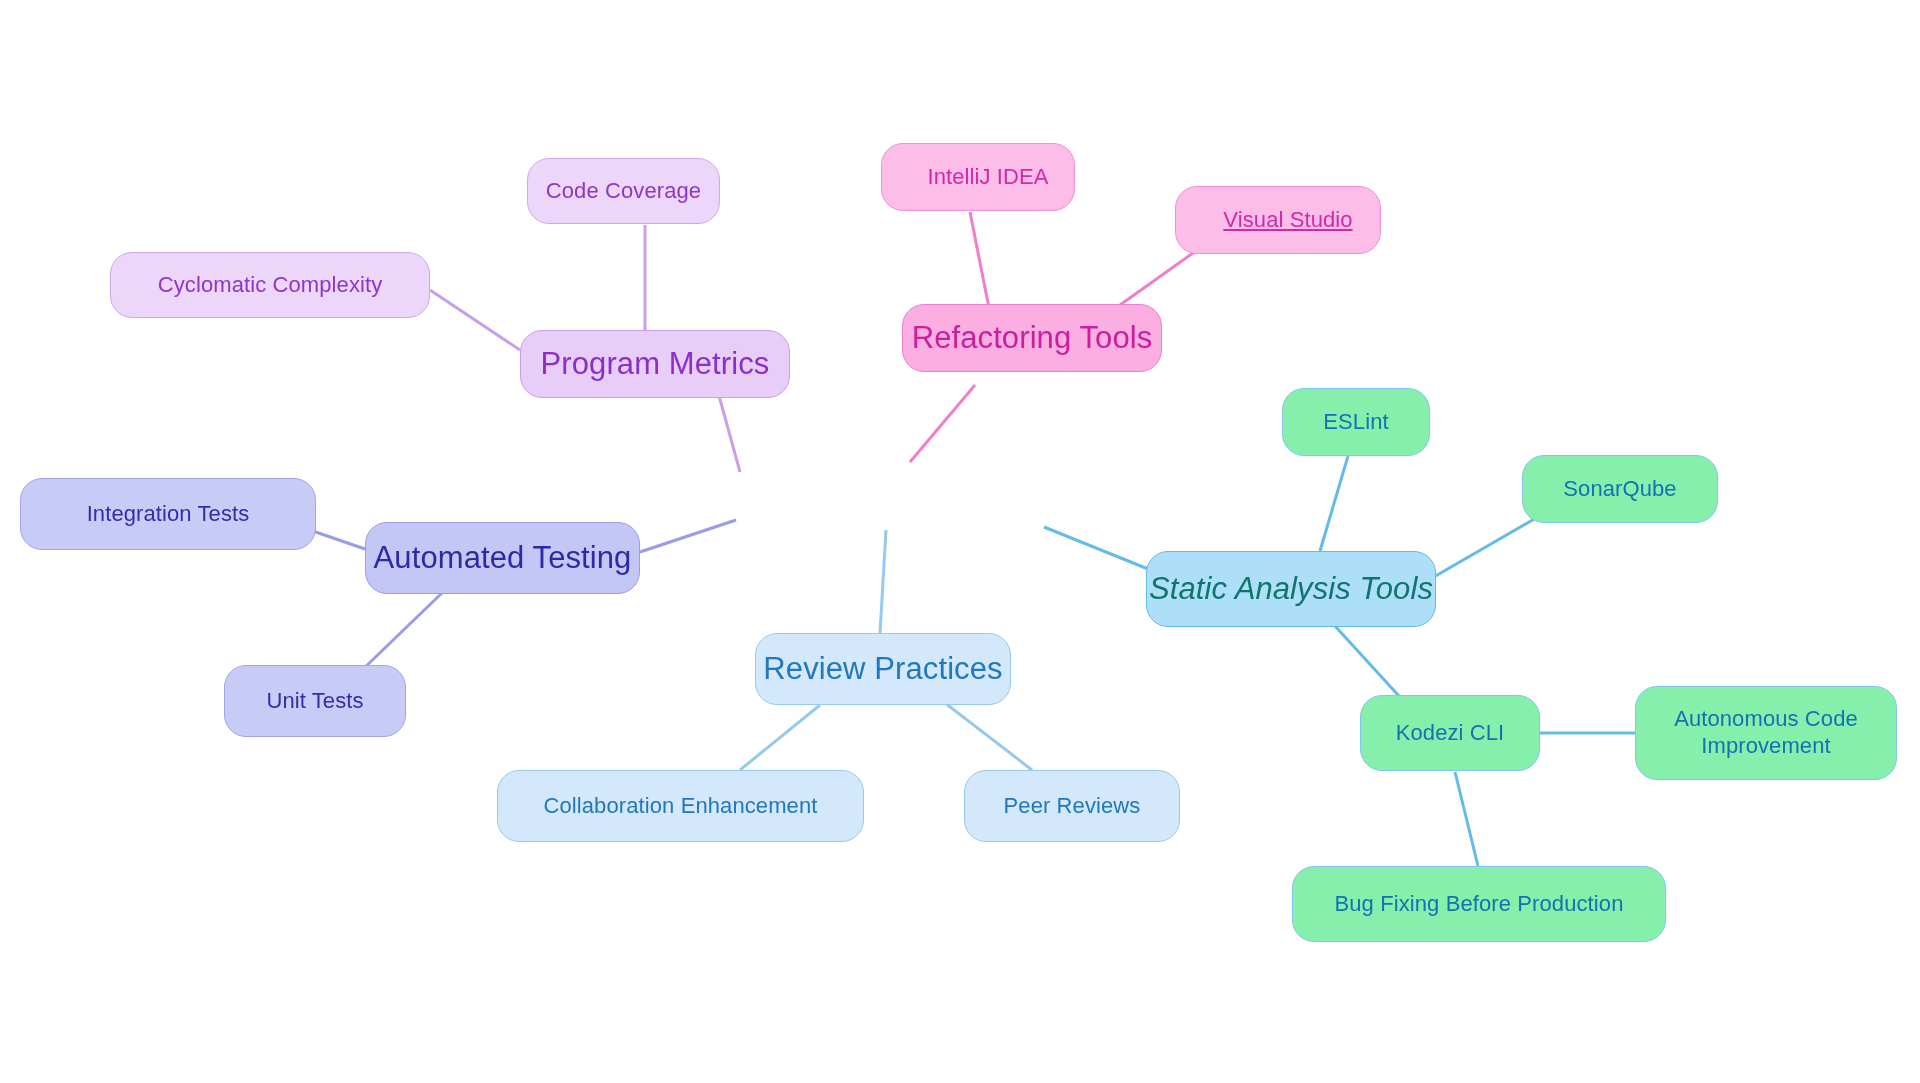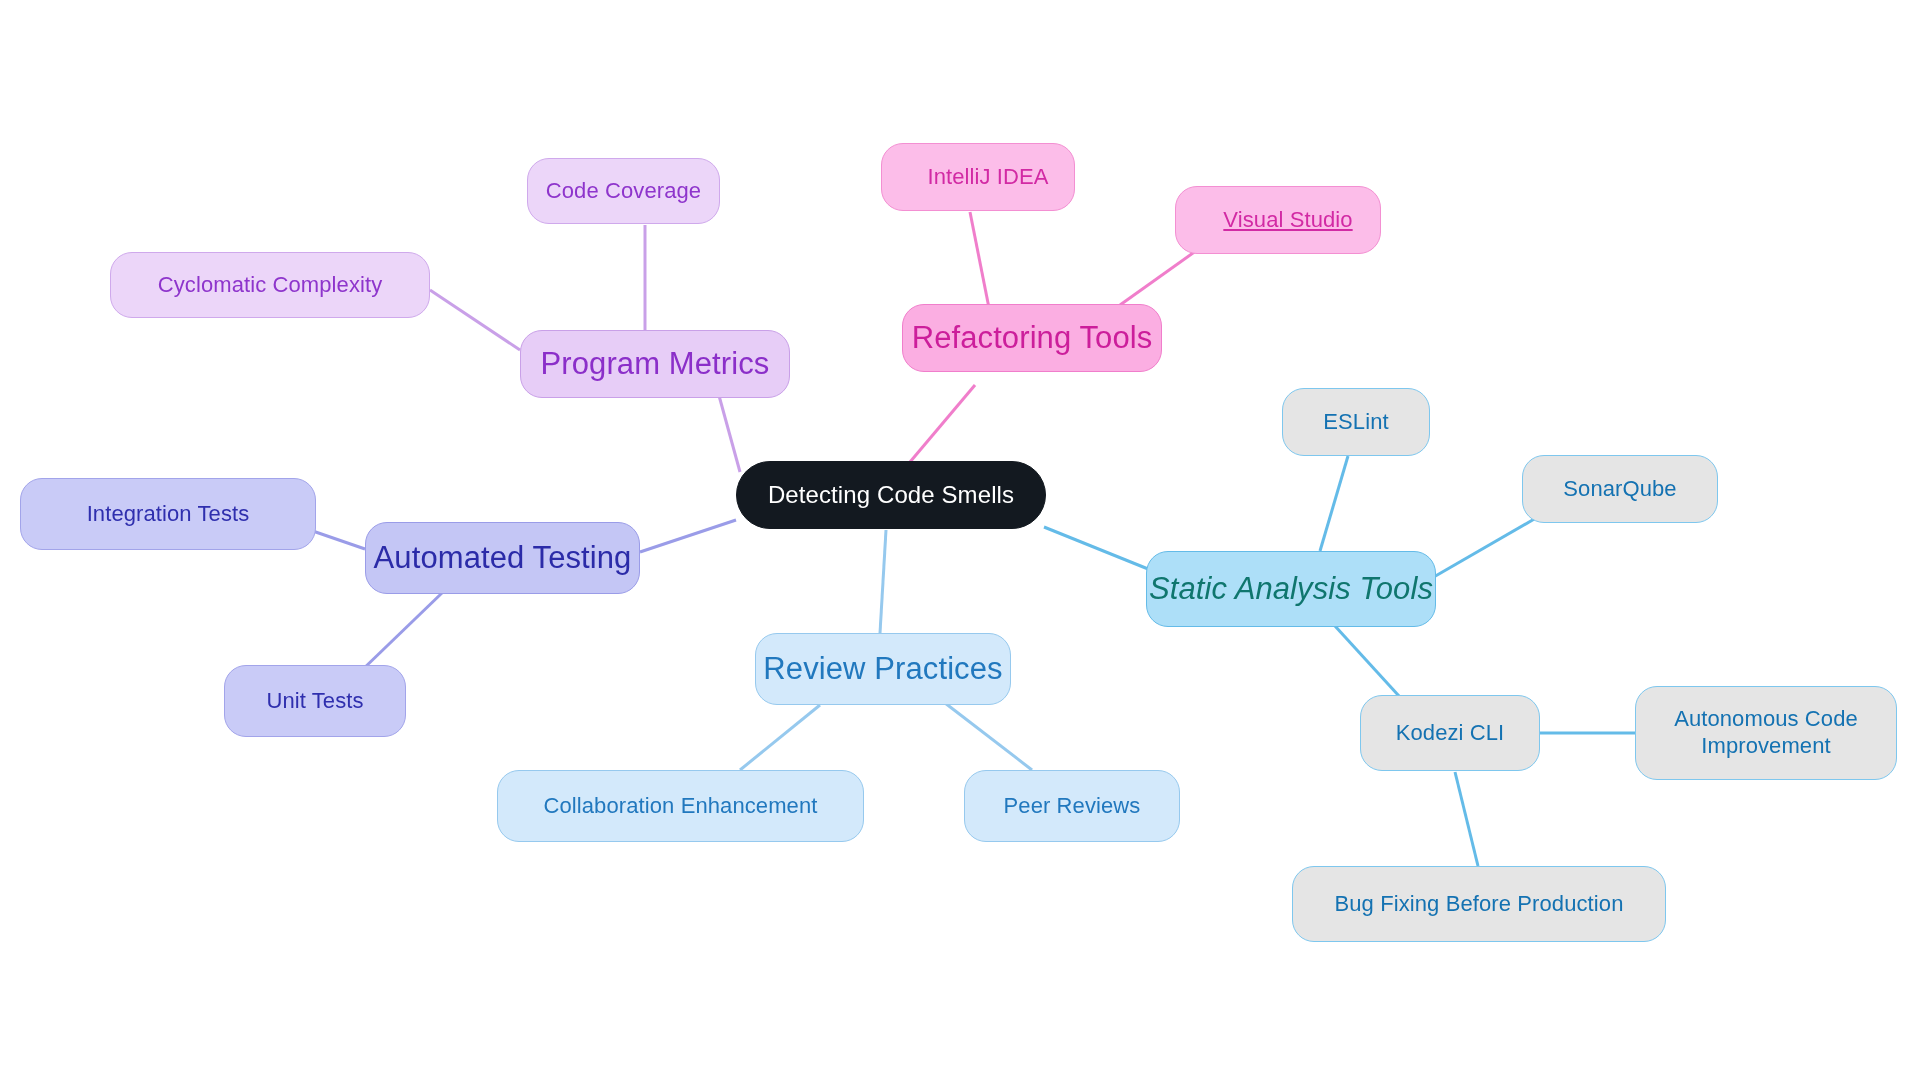--- a/index.html
+++ b/index.html
@@ -53,21 +53,21 @@
   .node.lvl2 { font-size: 22px; border-radius: 22px; }
 
   
   .c-purple   { background: #e7cdf7; border-color: #c9a0e8; color: #8b2fc9; }
   .c-purple-l { background: #ecd6f9; border-color: #cfa9ec; color: #8e35cc; }
   .c-pink     { background: #fbaee2; border-color: #f07ecb; color: #cc1e9b; }
   .c-pink-l   { background: #fcbde9; border-color: #f38fd2; color: #d22aa4; padding-left: 20px; }
   .c-indigo   { background: #c4c6f5; border-color: #9a9ce8; color: #2b2ba8; }
   .c-indigo-l { background: #c9cbf7; border-color: #a2a4ea; color: #2f2fae; }
   .c-blue     { background: #addff8; border-color: #64bbe8; color: #0f766e; font-style: italic; }
-  .c-blue-l   { background: #e5e5e5; border-color: #7ec7ee; color: #1472b2; }
+  .c-blue-l   { background: #86efac; border-color: #7ec7ee; color: #1472b2; }
   .c-blue-xl  { background: #d3e9fb; border-color: #96c9ee; color: #2178be; }
 </style>
 </head>
 <body>
 
 <div id="mindmap">
 
   <svg id="edge-layer" viewBox="0 0 1920 1083" xmlns="http://www.w3.org/2000/svg">
 
     <line x1="740" y1="472" x2="718" y2="392" stroke="#c9a0e8" stroke-width="3"></line>
@@ -87,23 +87,20 @@
 
     <line x1="886" y1="530" x2="880" y2="633" stroke="#96c9ee" stroke-width="3"></line>
     <line x1="820" y1="705" x2="740" y2="770" stroke="#96c9ee" stroke-width="3"></line>
     <line x1="945" y1="703" x2="1032" y2="770" stroke="#96c9ee" stroke-width="3"></line>
 
     <line x1="736" y1="520" x2="640" y2="552" stroke="#9a9ce8" stroke-width="3"></line>
     <line x1="365" y1="549" x2="275" y2="518" stroke="#9a9ce8" stroke-width="3"></line>
     <line x1="443" y1="592" x2="360" y2="672" stroke="#9a9ce8" stroke-width="3"></line>
   </svg>
 
-  <div class="node root" style="left:736px; top:461px; width:310px; height:68px;">
-    <span>Detecting Code Smells</span>
-  </div>
 
   <div class="node lvl1 c-purple" style="left:520px; top:330px; width:270px; height:68px;">
     <span>Program Metrics</span>
   </div>
   <div class="node lvl2 c-purple-l" style="left:110px; top:252px; width:320px; height:66px;">
     <span>Cyclomatic Complexity</span>
   </div>
   <div class="node lvl2 c-purple-l" style="left:527px; top:158px; width:193px; height:66px;">
     <span>Code Coverage</span>
   </div>

